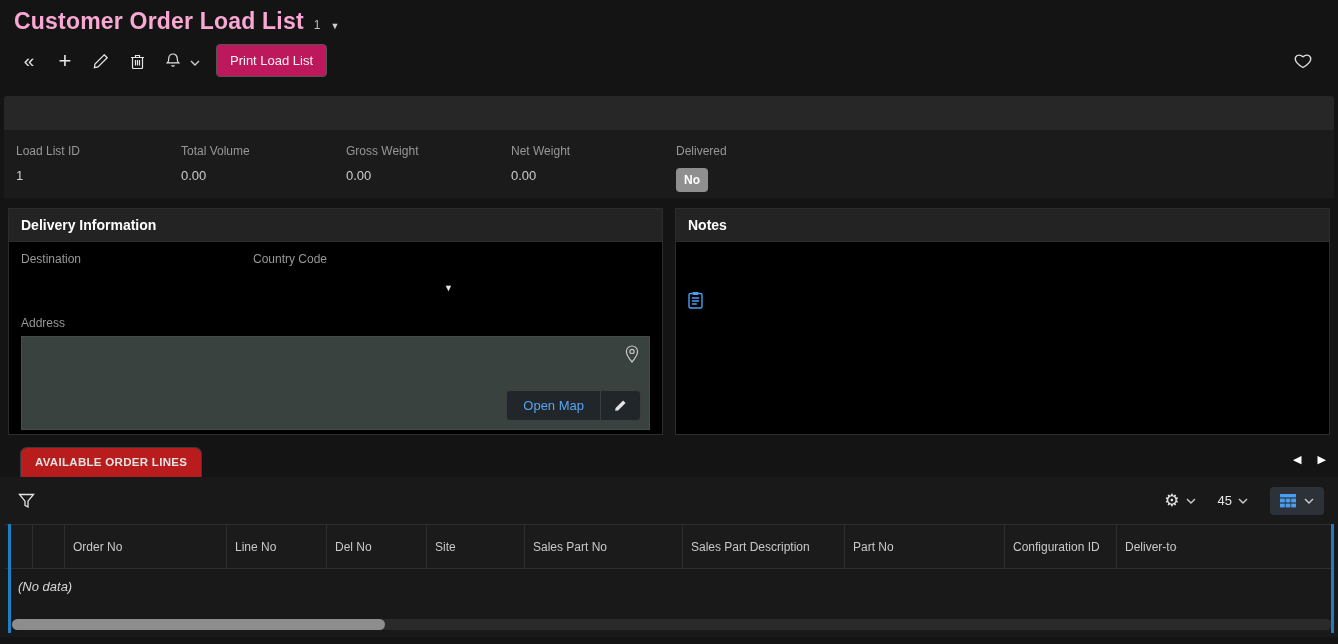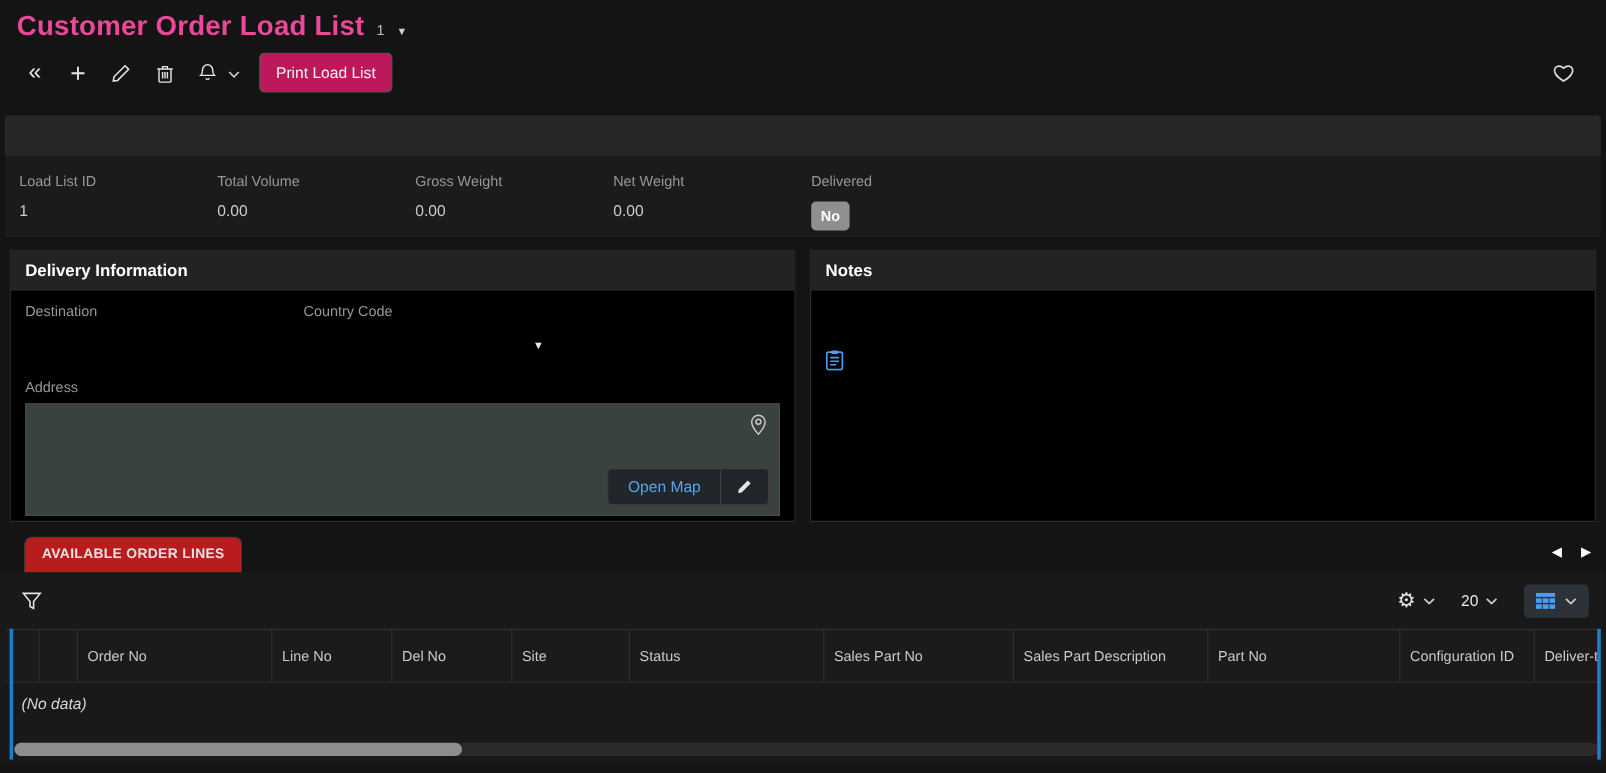--- a/index.html
+++ b/index.html
@@ -1,20 +1,20 @@
 <!DOCTYPE html>
 <html><head>
 <meta charset="utf-8">
 <style>
   * { margin:0; padding:0; box-sizing:border-box; }
   html,body { width:1338px; height:644px; background:#141414; font-family:"Liberation Sans",sans-serif; overflow:hidden; color:#ddd; }
 
   
   .page-header { display:flex; align-items:baseline; padding:8px 14px 0; gap:10px; }
-  .page-title { font-size:23px; font-weight:bold; color:#ec4899; letter-spacing:.2px; }
+  .page-title { font-size:23px; font-weight:bold; color:#f9a8d4; letter-spacing:.2px; }
   .record-count { font-size:12px; color:#bdbdbd; }
   .record-caret { font-size:9px; color:#cfcfcf; cursor:pointer; }
 
   
   .toolbar { display:flex; align-items:center; padding:9px 14px 10px; gap:6px; }
   .tb-icon { width:30px; height:30px; display:flex; align-items:center; justify-content:center; color:#e4e4e4; cursor:pointer; border-radius:3px; }
   .tb-icon svg { display:block; }
   .glyph-lg { font-size:19px; line-height:1; }
   .glyph-plus { font-size:22px; font-weight:300; line-height:1; }
   .bell-group { display:flex; align-items:center; gap:2px; cursor:pointer; margin-right:10px; }
@@ -226,21 +226,21 @@
         </svg>
     </span>
     <span class="spacer"></span>
     <span class="gt-control">
       <span class="gear-glyph">⚙</span>
       <svg width="10" height="6" viewBox="0 0 10 6">
           <polyline points="1,1 5,5 9,1" fill="none" stroke="#cfcfcf" stroke-width="1.4"></polyline>
         </svg>
     </span>
     <span class="gt-control">
-      <span>20</span>
+      <span>45</span>
       <svg width="10" height="6" viewBox="0 0 10 6">
           <polyline points="1,1 5,5 9,1" fill="none" stroke="#cfcfcf" stroke-width="1.4"></polyline>
         </svg>
     </span>
     <span class="gt-control gridview-btn">
       <svg width="16" height="14" viewBox="0 0 16 14">
           <g fill="#4a9df0">
             <rect x="0" y="0" width="16" height="3.4"></rect>
             <rect x="0" y="4.6" width="4.8" height="3.8"></rect>
             <rect x="5.6" y="4.6" width="4.8" height="3.8"></rect>
@@ -258,21 +258,20 @@
 
   <div class="grid-header">
     <div class="col center" style="width:28px">
         <span class="check-glyph"></span>
       </div>
     <div class="col" style="width:32px"></div>
     <div class="col" style="width:162px">Order No</div>
     <div class="col" style="width:100px">Line No</div>
     <div class="col" style="width:100px">Del No</div>
     <div class="col" style="width:98px">Site</div>
-    <div class="col" style="width:162px">Status</div>
     <div class="col" style="width:158px">Sales Part No</div>
     <div class="col" style="width:162px">Sales Part Description</div>
     <div class="col" style="width:160px">Part No</div>
     <div class="col" style="width:112px">Configuration ID</div>
     <div class="col" style="width:60px; border-right:none">Deliver-to-C</div>
   </div>
 
   <div class="nodata-row">(No data)</div>
 
   <div class="hscroll">

